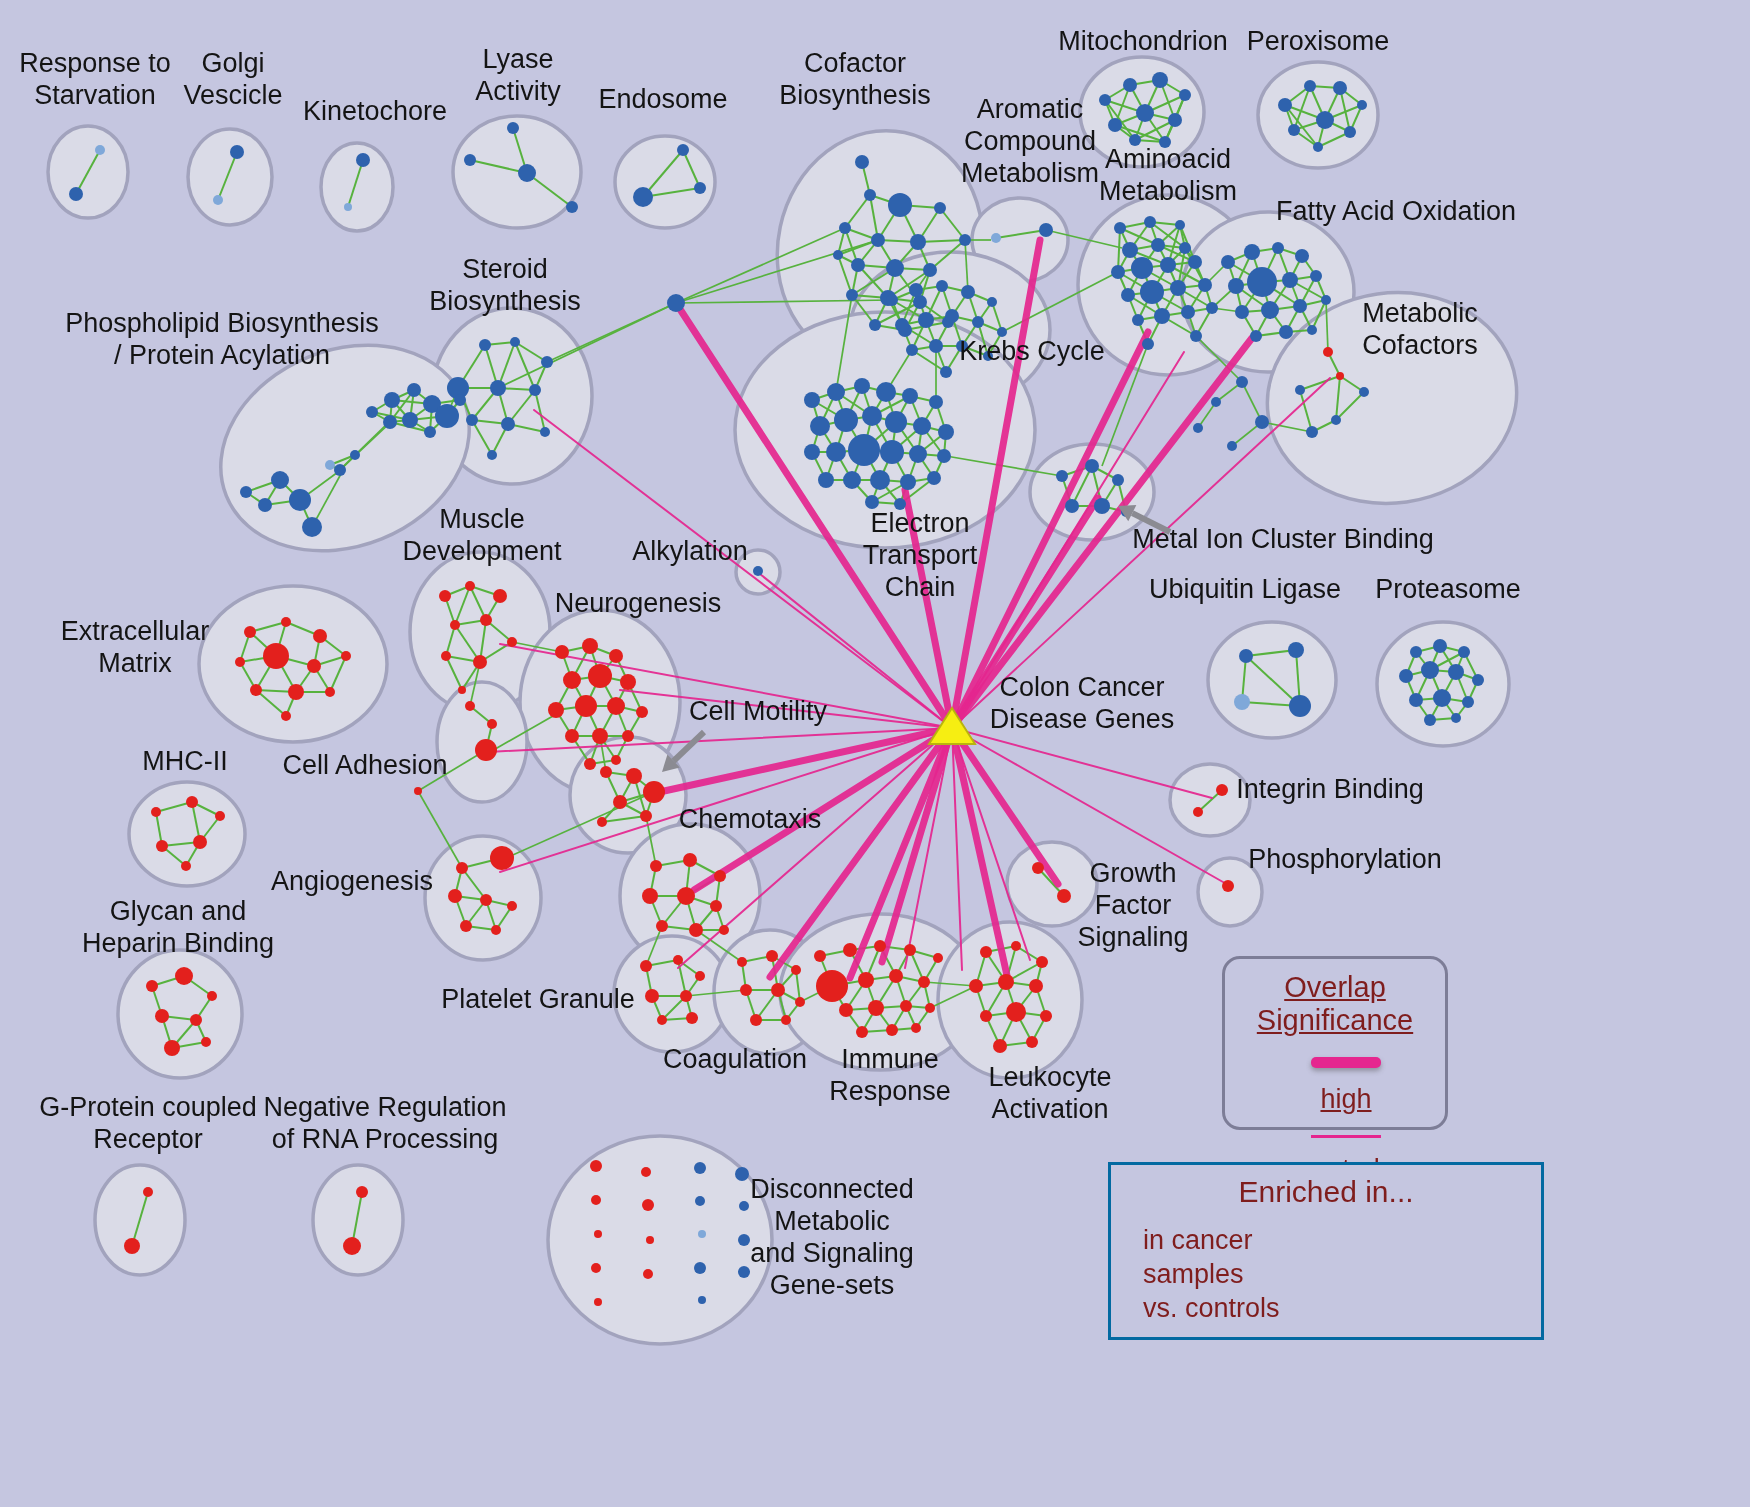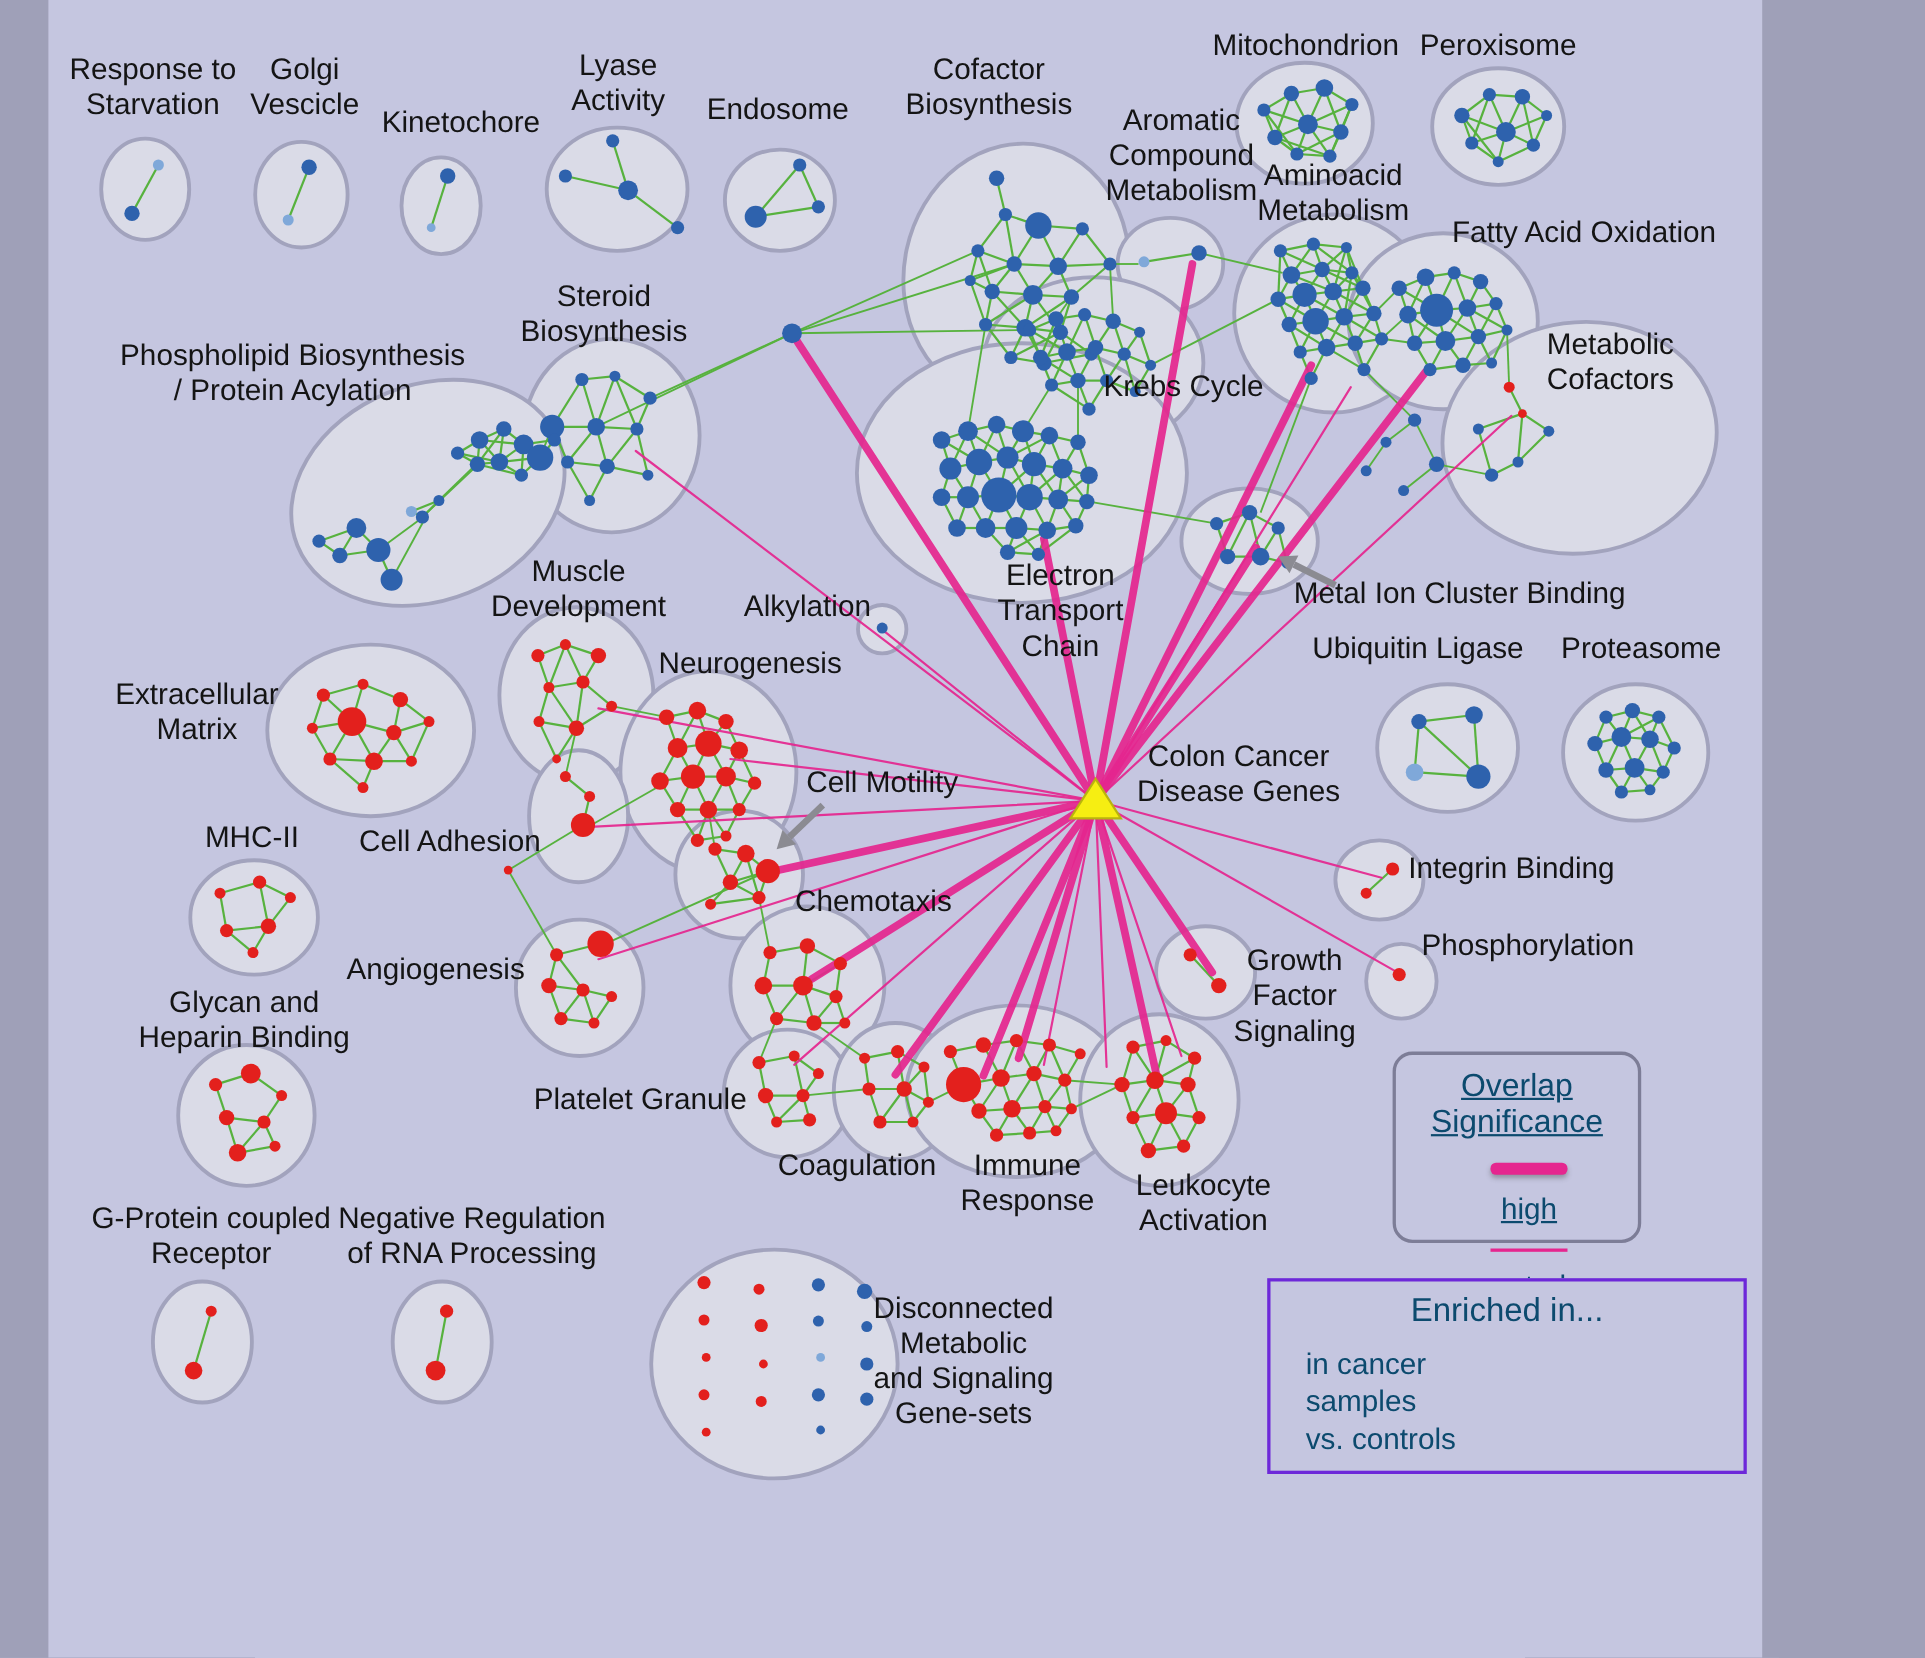--- a/index.html
+++ b/index.html
@@ -1,29 +1,29 @@
 <!DOCTYPE html>
 <html><head>
 <meta charset="utf-8">
 <style>
   html,body{margin:0;padding:0;background:#9fa0b8;}
-  .stage{position:relative;width:1558px;height:1507px;background:#c5c6e0;overflow:hidden;
-         font-family:"Liberation Sans",sans-serif;color:#0c4a6e;margin-left:44px;}
+  .stage{position:relative;width:1750px;height:1507px;background:#c5c6e0;overflow:hidden;
+         font-family:"Liberation Sans",sans-serif;color:#7f1d1d;}
   svg{position:absolute;left:0;top:0;}
   svg text{font-family:"Liberation Sans",sans-serif;font-size:27px;fill:#141414;}
   .legend-overlap{position:absolute;left:1222px;top:956px;width:226px;height:174px;
     border:3px solid #7d7d97;border-radius:18px;background:#c5c6e0;box-sizing:border-box;text-decoration:underline;}
   .lo-title{font-size:29px;line-height:33px;text-align:center;padding-top:12px;}
   .lo-row{display:flex;align-items:center;gap:16px;margin:20px 0 0 22px;flex-direction:column;}
   .sig{width:70px;display:inline-block;}
   .sig.high{height:11px;border-radius:5px;box-shadow:0 3px 5px rgba(80,80,80,.45);}
   .sig.mod{height:3px;}
   .lo-label{font-size:27px;}
   .legend-enriched{position:absolute;left:1108px;top:1162px;width:436px;height:178px;
-    border:3px solid #6d28d9;background:#c5c6e0;box-sizing:border-box;}
+    border:3px solid #0369a1;background:#c5c6e0;box-sizing:border-box;}
   .le-title{font-size:30px;text-align:center;margin-top:10px;}
   .le-body{display:flex;align-items:flex-start;padding:10px 10px 0 22px;}
   .le-grad{width:240px;margin-left:28px;}
   .grad-bar{height:54px;width:210px;}
   .grad-labels{display:flex;justify-content:space-between;width:210px;font-size:29px;margin-top:8px;}
   .le-note{font-size:27px;line-height:34px;text-align:left;margin-left:10px;margin-top:4px;}
 </style>
 </head>
 <body>
 

